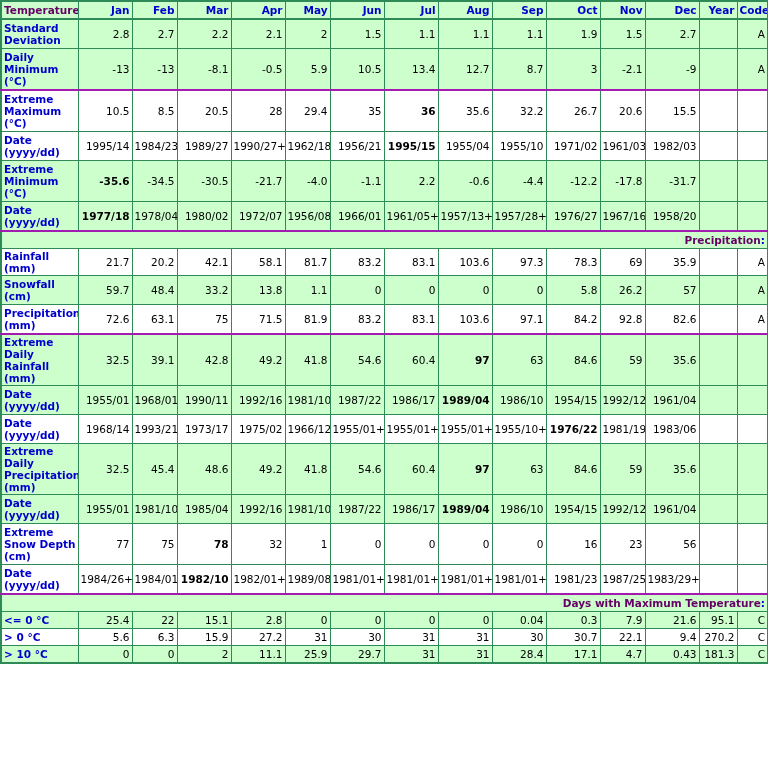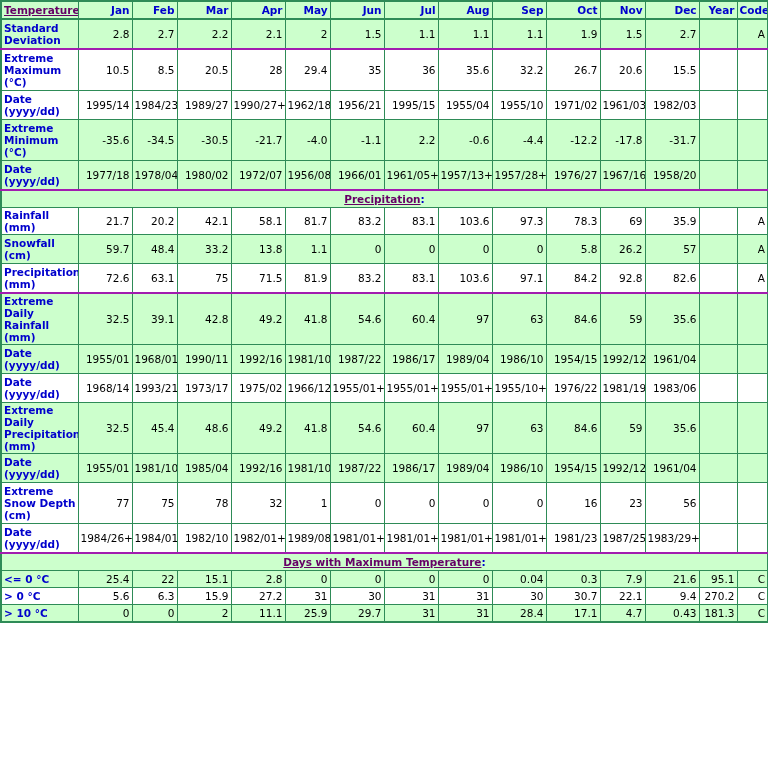--- a/index.html
+++ b/index.html
@@ -32,27 +32,27 @@
   table.climate th.rowlabel {
     text-align: left;
     white-space: normal;
     color: #0000cc;
     font-size: 10.5px;
   }
   tr.white td, tr.white th.rowlabel { background: #ffffff; }
   tr.green td, tr.green th.rowlabel { background: #ccffcc; }
   tr.section td {
     background: #ccffcc;
-    text-align: center;
+    text-align: right;
     font-weight: bold;
     height: 14px;
   }
-  .sec-link { color: #660066; text-decoration: underline; font-weight: bold; }
+  .sec-link { color: #660066; font-weight: bold; }
   .sec-colon { color: #0000cc; font-weight: bold; }
-  td.bold { font-weight: normal; }
+  td.bold { font-weight: bold; }
   tr.thickbottom td, tr.thickbottom th { border-bottom: 2px solid #2e8b57; }
   tr.thicktop td, tr.thicktop th { border-top: 2px solid #a21caf; }
   col.c-label { width: 77px; }
   col.c-m54 { width: 54px; }
   col.c-m45 { width: 45px; }
   col.c-year { width: 38px; }
   col.c-code { width: 31px; }
   .h2 th, .h2 td { height: 26px; }
   .h3 th, .h3 td { height: 38px; }
   .h1 th, .h1 td { height: 14px; }
@@ -110,20 +110,37 @@
         <td>1.5</td>
         <td>1.1</td>
         <td>1.1</td>
         <td>1.1</td>
         <td>1.9</td>
         <td>1.5</td>
         <td>2.7</td>
         <td></td>
         <td>A</td>
       </tr>
+      <tr class="green h3">
+        <th class="rowlabel">Daily Minimum (°C)</th>
+        <td>-13</td>
+        <td>-13</td>
+        <td>-8.1</td>
+        <td>-0.5</td>
+        <td>5.9</td>
+        <td>10.5</td>
+        <td>13.4</td>
+        <td>12.7</td>
+        <td>8.7</td>
+        <td>3</td>
+        <td>-2.1</td>
+        <td>-9</td>
+        <td></td>
+        <td>A</td>
+      </tr>
       <tr class="white h3 thicktop">
         <th class="rowlabel">Extreme Maximum (°C)</th>
         <td>10.5</td>
         <td>8.5</td>
         <td>20.5</td>
         <td>28</td>
         <td>29.4</td>
         <td>35</td>
         <td class="bold">36</td>
         <td>35.6</td>

